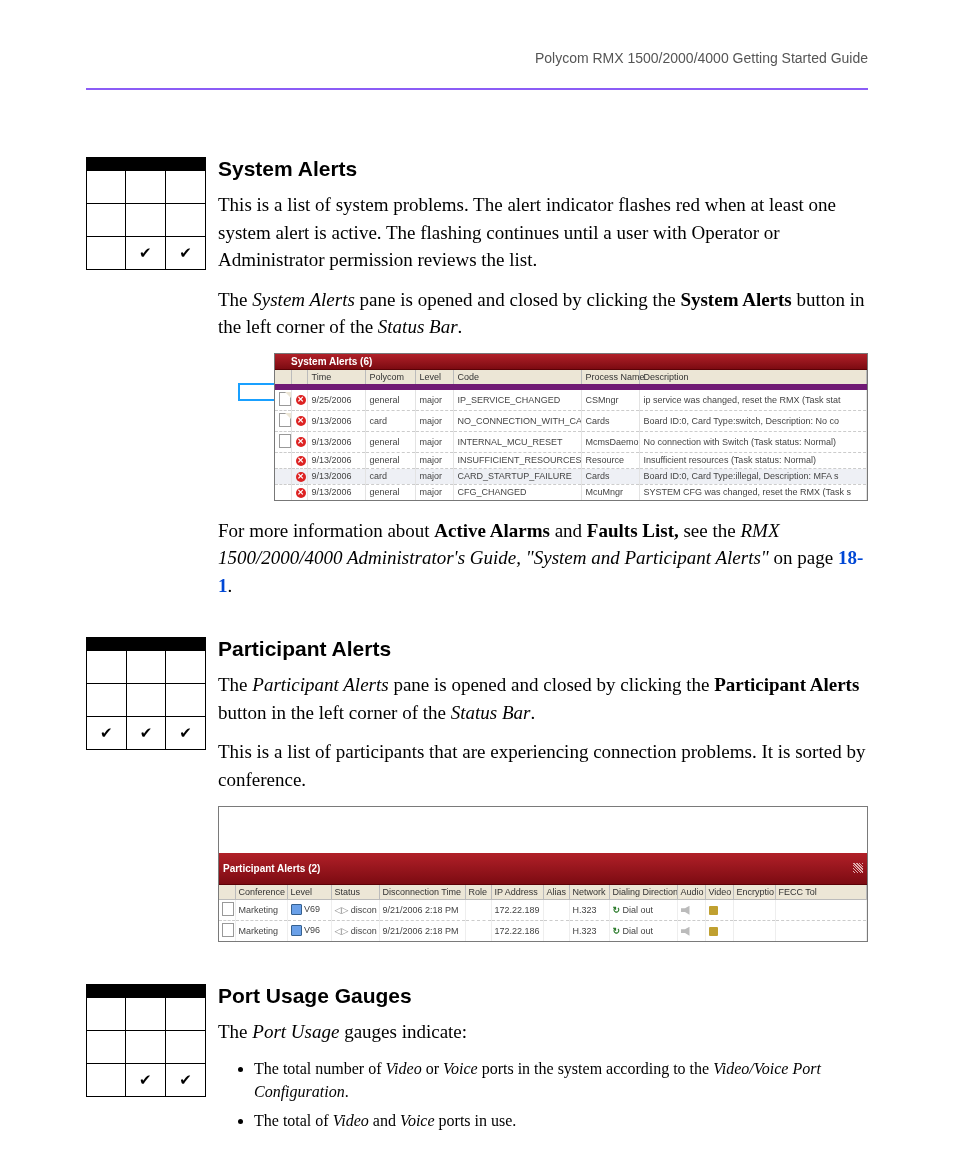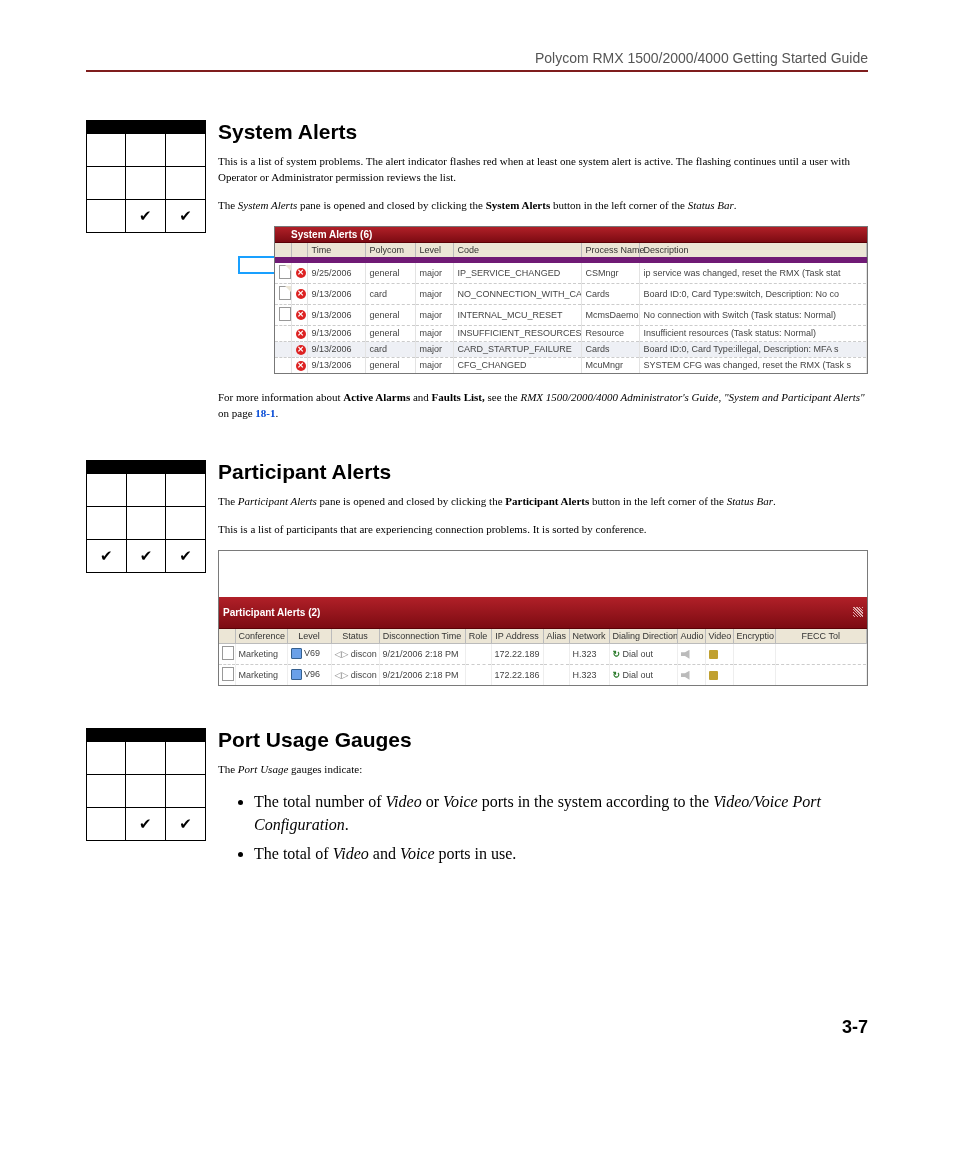--- a/index.html
+++ b/index.html
@@ -11,23 +11,23 @@
   }
   .page {
     padding: 50px 86px 60px 86px;
     box-sizing: border-box;
   }
   .topline {
     text-align: right;
     font-family: "Trebuchet MS", "Segoe UI", sans-serif;
     font-size: 14px;
     color: #555;
-    border-bottom: 2px solid #7f1d1d;
-    padding-bottom: 4px;
-    margin-bottom: 48px;
+    border-bottom: 2px solid #8b5cf6;
+    padding-bottom: 22px;
+    margin-bottom: 67px;
   }
   .section {
     display: flex;
     align-items: flex-start;
     margin-bottom: 26px;
   }
   .icon-col {
     width: 132px;
     flex: 0 0 132px;
   }
@@ -51,21 +51,21 @@
   .body-col {
     flex: 1;
   }
   h2 {
     font-family: "Trebuchet MS", "Segoe UI", sans-serif;
     font-weight: bold;
     font-size: 21px;
     margin: 0 0 10px 0;
   }
   p {
-    font-size: 11px;
+    font-size: 19px;
     line-height: 1.45;
     margin: 0 0 12px 0;
   }
   .em { font-style: italic; }
   .b { font-weight: bold; }
   .link { color: #0047d5; font-weight: bold; }
   ul {
     margin: 0 0 12px 0;
     padding-left: 36px;
     font-size: 16px;
@@ -169,21 +169,21 @@
   }
   .pa-grip { width:10px;height:10px;background:repeating-linear-gradient(45deg,transparent,transparent 1px,#e0b0b0 1px,#e0b0b0 2px); }
   table.pa {
     border-collapse: collapse;
     table-layout: fixed;
     width: 100%;
   }
   table.pa th {
     background: #ece6d6;
     font-weight: normal;
-    text-align: center;
+    text-align: left;
     padding: 2px 3px;
     border-right: 1px solid #bbb;
     border-bottom: 1px solid #bbb;
     white-space: nowrap;
     color: #333;
     overflow: hidden;
   }
   table.pa td {
     padding: 2px 3px;
     border-top: 1px dashed #ccc;

